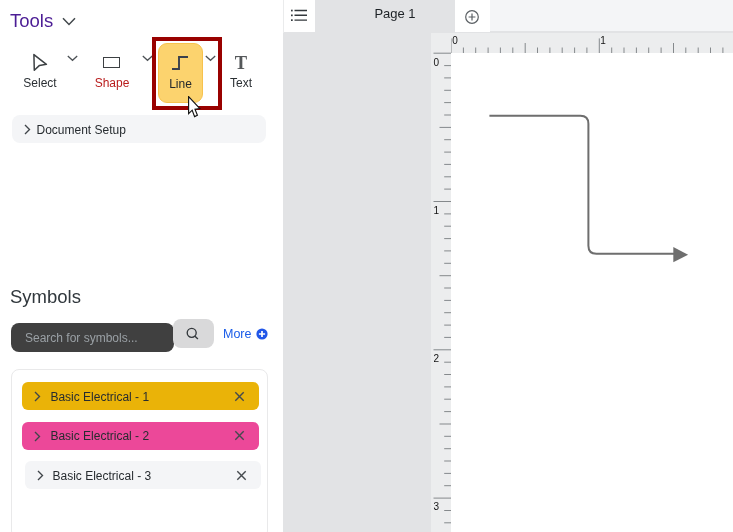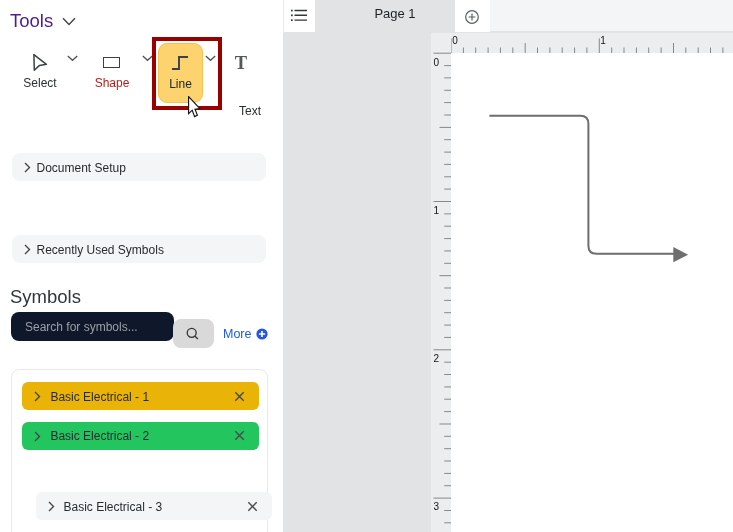--- a/index.html
+++ b/index.html
@@ -39,38 +39,32 @@
   <div class="abs" style="left:160px;top:77px;width:41px;text-align:center;font-size:12px;color:#23282c;">Line</div>
   <svg class="abs" style="left:205px;top:55px;" width="11" height="7" viewBox="0 0 11 7">
     <path d="M0.8 1 L5.5 5.3 L10.2 1" fill="none" stroke="#4c5155" stroke-width="1.25"></path>
   </svg>
 
   <svg class="abs" style="left:188px;top:95.5px;z-index:5;" width="13" height="22" viewBox="0 0 13 22">
     <path d="M0.6 0.6 L0.6 17.7 L4.2 14.2 L6.6 20.6 L9.4 19.3 L7 13.2 L11.9 12.6 Z" fill="#fff" stroke="#141414" stroke-width="1.15" stroke-linejoin="miter"></path>
   </svg>
 
   <div class="abs" style="left:228px;top:53px;width:26px;text-align:center;font-size:18.5px;font-family:'Liberation Serif',serif;color:#55585a;font-weight:bold;">T</div>
-  <div class="abs" style="left:221px;top:76px;width:40px;text-align:right;font-size:12px;color:#2a2f33;margin-top:28px;">Text</div>
-
-  <div class="abs acc" style="left:11.5px;top:115px;width:254px;height:28px;background:#f4f5f7;border-radius:8px;margin-top:38px;">
+  <div class="abs" style="left:221px;top:76px;width:40px;text-align:center;font-size:12px;color:#2a2f33;">Text</div>
+
+  <div class="abs acc" style="left:11.5px;top:115px;width:254px;height:28px;background:#f4f5f7;border-radius:8px;">
     <svg class="abs" style="left:12px;top:9px;" width="7" height="11" viewBox="0 0 7 11">
         <path d="M1 1 L5.5 5.5 L1 10" fill="none" stroke="#40464a" stroke-width="1.35"></path>
       </svg>
     <div class="abs" style="left:25px;top:7.5px;font-size:12px;color:#272c30;">Document Setup</div>
   </div>
-  <div class="abs acc" style="left:11.5px;top:235px;width:254px;height:28px;background:#f4f5f7;border-radius:8px;">
-    <svg class="abs" style="left:12px;top:9px;" width="7" height="11" viewBox="0 0 7 11">
-        <path d="M1 1 L5.5 5.5 L1 10" fill="none" stroke="#40464a" stroke-width="1.35"></path>
-      </svg>
-    <div class="abs" style="left:25px;top:7.5px;font-size:12px;color:#272c30;">Recently Used Symbols</div>
-  </div>
 
   <div class="abs" style="left:10px;top:286px;font-size:18.5px;color:#30373c;">Symbols</div>
 
-  <div class="abs" style="left:10.7px;top:312px;width:163px;height:29px;background:#0f172a;border-radius:8px;">
+  <div class="abs" style="left:10.7px;top:323px;width:163px;height:29px;background:#404040;border-radius:8px;">
     <div class="abs" style="left:14.3px;top:7.5px;font-size:12px;color:#9aa0a5;">Search for symbols...</div>
   </div>
   <div class="abs" style="left:172.5px;top:319.3px;width:41.8px;height:29px;background:#d9d9da;border-radius:8px;">
     <svg class="abs" style="left:12.5px;top:6.5px;" width="15" height="15" viewBox="0 0 15 15">
       <circle cx="6.7" cy="6.8" r="4.5" fill="none" stroke="#33383c" stroke-width="1.35"></circle>
       <path d="M10 10.2 L12.9 13.1" stroke="#33383c" stroke-width="1.35"></path>
     </svg>
   </div>
   <div class="abs" style="left:223px;top:327px;font-size:12.5px;color:#1a5ce8;">More</div>
   <svg class="abs" style="left:255.5px;top:327.8px;" width="12" height="12" viewBox="0 0 12 12">
@@ -81,30 +75,30 @@
   <div class="abs" style="left:10.5px;top:368.5px;width:257px;height:170px;background:#fff;border:1px solid #e9e9ea;border-radius:8px;">
     <div class="abs" style="left:10.9px;top:12.9px;width:236.3px;height:28px;background:#eab308;border-radius:6px;">
       <svg class="abs" style="left:12px;top:9px;" width="7" height="11" viewBox="0 0 7 11">
           <path d="M1 1 L5.5 5.5 L1 10" fill="none" stroke="#40464a" stroke-width="1.35"></path>
         </svg>
       <div class="abs" style="left:28px;top:7.5px;font-size:12px;color:#272c30;">Basic Electrical - 1</div>
       <svg class="abs" style="left:211.5px;top:8.6px;" width="11" height="11" viewBox="0 0 11 11">
           <path d="M1.3 1.3 L9.7 9.7 M9.7 1.3 L1.3 9.7" stroke="#454a4e" stroke-width="1.4"></path>
         </svg>
     </div>
-    <div class="abs" style="left:10.9px;top:52.2px;width:236.3px;height:28px;background:#22c55e;border-radius:6px;">
+    <div class="abs" style="left:10.9px;top:52.2px;width:236.3px;height:28px;background:#ec4899;border-radius:6px;">
       <svg class="abs" style="left:12px;top:9px;" width="7" height="11" viewBox="0 0 7 11">
           <path d="M1 1 L5.5 5.5 L1 10" fill="none" stroke="#40464a" stroke-width="1.35"></path>
         </svg>
       <div class="abs" style="left:28px;top:7.5px;font-size:12px;color:#272c30;">Basic Electrical - 2</div>
       <svg class="abs" style="left:211.5px;top:8.6px;" width="11" height="11" viewBox="0 0 11 11">
           <path d="M1.3 1.3 L9.7 9.7 M9.7 1.3 L1.3 9.7" stroke="#454a4e" stroke-width="1.4"></path>
         </svg>
     </div>
-    <div class="abs" style="left:24px;top:91.5px;width:236.3px;height:28px;background:#f4f5f7;border-radius:6px;margin-top:31px;">
+    <div class="abs" style="left:13px;top:91.5px;width:236.3px;height:28px;background:#f4f5f7;border-radius:6px;">
       <svg class="abs" style="left:12px;top:9px;" width="7" height="11" viewBox="0 0 7 11">
           <path d="M1 1 L5.5 5.5 L1 10" fill="none" stroke="#40464a" stroke-width="1.35"></path>
         </svg>
       <div class="abs" style="left:28px;top:7.5px;font-size:12px;color:#272c30;">Basic Electrical - 3</div>
       <svg class="abs" style="left:211.5px;top:8.6px;" width="11" height="11" viewBox="0 0 11 11">
           <path d="M1.3 1.3 L9.7 9.7 M9.7 1.3 L1.3 9.7" stroke="#454a4e" stroke-width="1.4"></path>
         </svg>
     </div>
   </div>
 </div>

